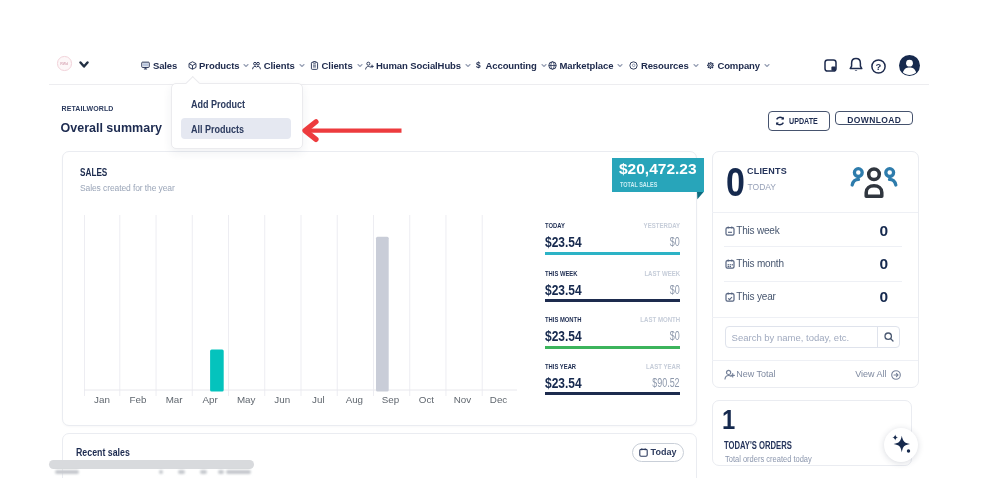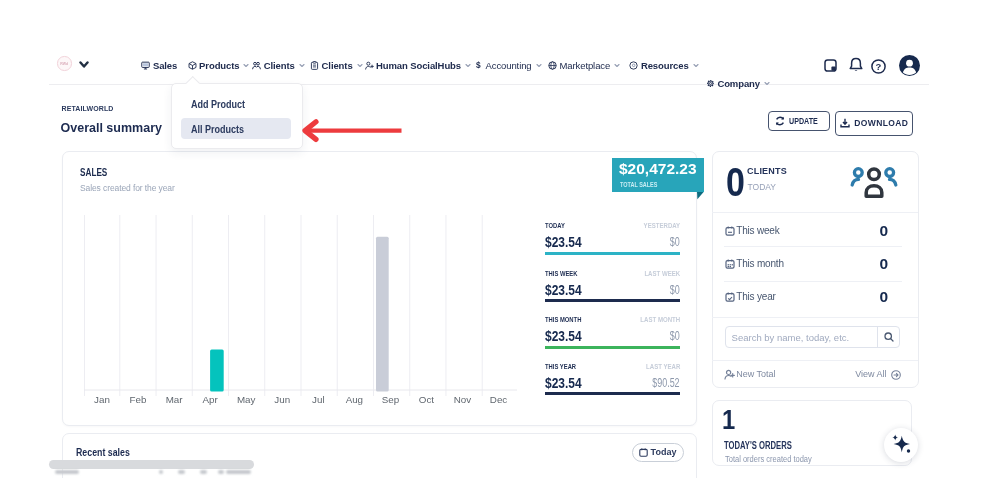--- a/index.html
+++ b/index.html
@@ -72,47 +72,47 @@
         </svg>
         <span style="font-size:9.5px; font-weight:bold; letter-spacing:-0.1px; color:#202c4e; white-space:nowrap;">Human SocialHubs</span>
         <svg width="6" height="5" viewBox="0 0 9 7" style="margin-left:1.5px;">
           <polyline points="1.5,2 4.5,5 7.5,2" fill="none" stroke="#97a0b4" stroke-width="1.7" stroke-linecap="round" stroke-linejoin="round"></polyline>
         </svg>
       </div>
       <div class="abs" style="left:474px; top:52px; height:26px; display:flex; align-items:center; gap:2.5px;">
         <svg width="9" height="9" viewBox="0 0 14 14">
           <text x="3" y="11.5" font-size="13" font-weight="bold" fill="#1e2b4e" font-family="Liberation Sans">$</text>
         </svg>
-        <span style="font-size:9.5px; font-weight:normal; letter-spacing:-0.1px; color:#202c4e; white-space:nowrap;">Accounting</span>
+        <span style="font-size:9.5px; font-weight:bold; letter-spacing:-0.1px; color:#202c4e; white-space:nowrap;">Accounting</span>
         <svg width="6" height="5" viewBox="0 0 9 7" style="margin-left:1.5px;">
           <polyline points="1.5,2 4.5,5 7.5,2" fill="none" stroke="#97a0b4" stroke-width="1.7" stroke-linecap="round" stroke-linejoin="round"></polyline>
         </svg>
       </div>
       <div class="abs" style="left:548px; top:52px; height:26px; display:flex; align-items:center; gap:2.5px;">
         <svg width="9" height="9" viewBox="0 0 14 14">
           <circle cx="7" cy="7" r="5.8" fill="none" stroke="#1e2b4e" stroke-width="1.4"></circle>
           <ellipse cx="7" cy="7" rx="2.6" ry="5.8" fill="none" stroke="#1e2b4e" stroke-width="1.2"></ellipse>
           <line x1="1.4" y1="7" x2="12.6" y2="7" stroke="#1e2b4e" stroke-width="1.2"></line>
         </svg>
-        <span style="font-size:9.5px; font-weight:normal; letter-spacing:-0.1px; color:#202c4e; white-space:nowrap;">Marketplace</span>
+        <span style="font-size:9.5px; font-weight:bold; letter-spacing:-0.1px; color:#202c4e; white-space:nowrap;">Marketplace</span>
         <svg width="6" height="5" viewBox="0 0 9 7" style="margin-left:1.5px;">
           <polyline points="1.5,2 4.5,5 7.5,2" fill="none" stroke="#97a0b4" stroke-width="1.7" stroke-linecap="round" stroke-linejoin="round"></polyline>
         </svg>
       </div>
       <div class="abs" style="left:629.4px; top:52px; height:26px; display:flex; align-items:center; gap:2.5px;">
         <svg width="9" height="9" viewBox="0 0 14 14">
           <circle cx="7" cy="7" r="5.7" fill="none" stroke="#1e2b4e" stroke-width="1.4"></circle>
           <circle cx="7.3" cy="6.7" r="2" fill="none" stroke="#6e7d99" stroke-width="1.1"></circle>
         </svg>
         <span style="font-size:9.5px; font-weight:bold; letter-spacing:-0.1px; color:#202c4e; white-space:nowrap;">Resources</span>
         <svg width="6" height="5" viewBox="0 0 9 7" style="margin-left:1.5px;">
           <polyline points="1.5,2 4.5,5 7.5,2" fill="none" stroke="#97a0b4" stroke-width="1.7" stroke-linecap="round" stroke-linejoin="round"></polyline>
         </svg>
       </div>
-      <div class="abs" style="left:705.9px; top:70px; height:26px; display:flex; align-items:center; gap:2.5px;">
+      <div class="abs" style="left:705.9px; top:52px; height:26px; display:flex; align-items:center; gap:2.5px;">
         <svg width="9" height="9" viewBox="0 0 14 14">
           <circle cx="7" cy="7" r="4.4" fill="none" stroke="#1e2b4e" stroke-width="2" stroke-dasharray="2.05,1.4" stroke-dashoffset="1"></circle>
           <circle cx="7" cy="7" r="3.4" fill="none" stroke="#1e2b4e" stroke-width="1.2"></circle>
           <circle cx="7" cy="7" r="1.5" fill="none" stroke="#1e2b4e" stroke-width="1.3"></circle>
         </svg>
         <span style="font-size:9.5px; font-weight:bold; letter-spacing:-0.1px; color:#202c4e; white-space:nowrap;">Company</span>
         <svg width="6" height="5" viewBox="0 0 9 7" style="margin-left:1.5px;">
           <polyline points="1.5,2 4.5,5 7.5,2" fill="none" stroke="#97a0b4" stroke-width="1.7" stroke-linecap="round" stroke-linejoin="round"></polyline>
         </svg>
       </div>
@@ -140,21 +140,21 @@
   <div class="abs" style="left:60.5px; top:121px; font-size:12.5px; font-weight:bold; color:#1d2b50;">Overall summary</div>
 
   <div class="abs" id="btn-update" style="left:768.3px; top:110.8px; width:62px; height:20.6px; border:1px solid #46536e; border-radius:4px; background:#fff; display:flex; align-items:center; justify-content:center; gap:4px;">
     <svg width="10" height="10" viewBox="0 0 10 10">
         <path d="M8.5,3.2 A4 4 0 0 0 1.6,3.4 M1.5,6.8 A4 4 0 0 0 8.4,6.6" fill="none" stroke="#1d2b50" stroke-width="1.5"></path>
         <path d="M8.8,0.8 L8.8,3.5 L6.1,3.5 Z" fill="#1d2b50"></path>
         <path d="M1.2,9.2 L1.2,6.5 L3.9,6.5 Z" fill="#1d2b50"></path>
       </svg>
     <span style="font-size:8.5px; font-weight:bold; letter-spacing:0px; color:#1d2b50; transform:scaleX(0.84); transform-origin:left center;">UPDATE</span>
   </div>
-  <div class="abs" id="btn-download" style="left:835.1px; top:110.8px; width:78.4px; height:25px; border:1px solid #46536e; border-radius:4px; background:#fff; display:flex; align-items:center; justify-content:center; gap:4px;">
+  <div class="abs" id="btn-download" style="left:835.1px; top:110.8px; width:78.4px; height:14px; border:1px solid #46536e; border-radius:4px; background:#fff; display:flex; align-items:center; justify-content:center; gap:4px;flex-direction:column;">
     <svg width="10" height="10" viewBox="0 0 10 10">
         <path d="M5,0.8 L5,5.6 M3,4 L5,6.2 L7,4" fill="none" stroke="#1d2b50" stroke-width="1.4"></path>
         <path d="M1,6.5 L1,8.7 L9,8.7 L9,6.5" fill="none" stroke="#1d2b50" stroke-width="1.4"></path>
       </svg>
     <span style="font-size:8.5px; font-weight:bold; letter-spacing:0.4px; color:#1d2b50;">DOWNLOAD</span>
   </div>
 
   <div class="abs" id="salescard" style="left:61.5px; top:151px; width:635.5px; height:274.7px; background:#fff; border:1px solid #eaecf1; border-radius:7px; box-shadow:0 1px 2px rgba(30,40,70,0.03);"></div>
   <div class="abs" style="left:80px; top:165.5px; font-size:10.5px; font-weight:bold; letter-spacing:0px; color:#1c2b4e; transform:scaleX(0.78); transform-origin:left top;">SALES</div>
   <div class="abs" style="left:80px; top:182.8px; font-size:8.5px; letter-spacing:-0.1px; color:#9aa5b8;">Sales created for the year</div>

